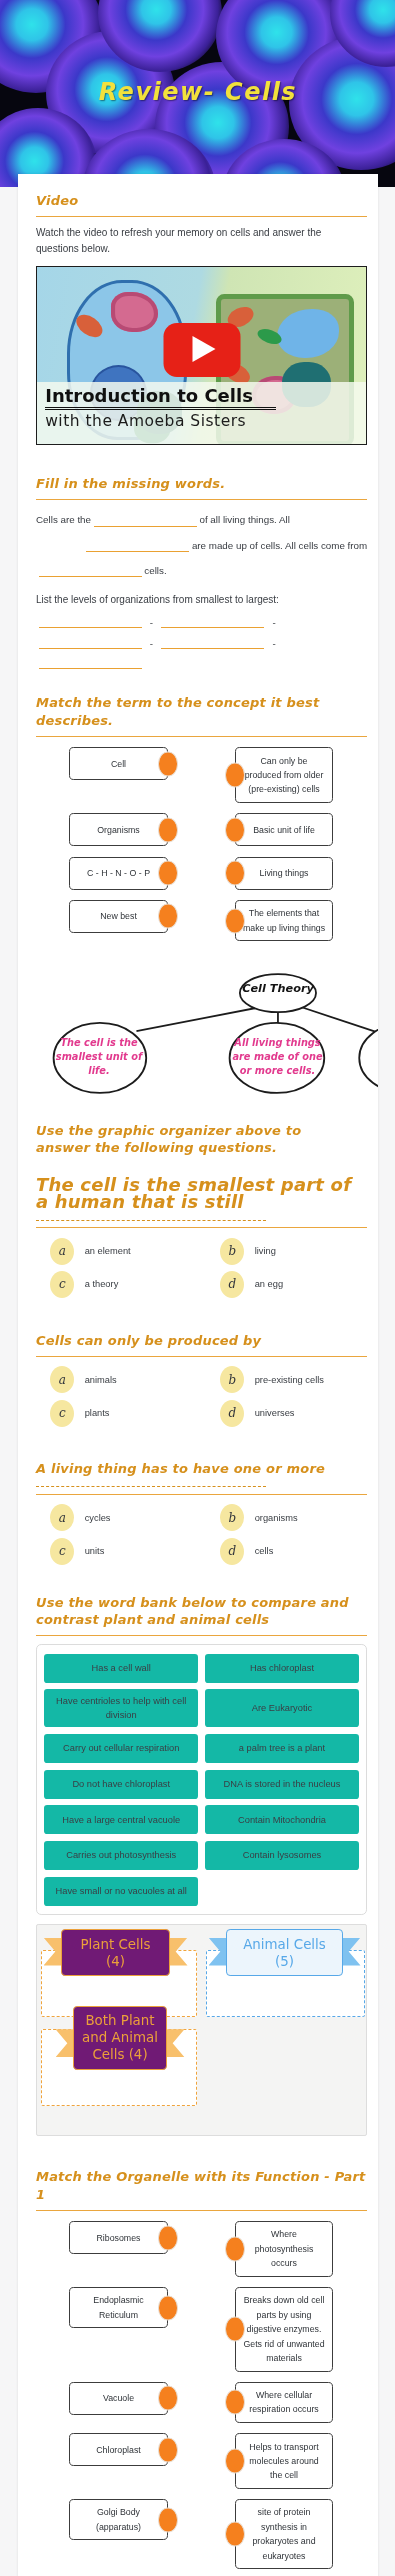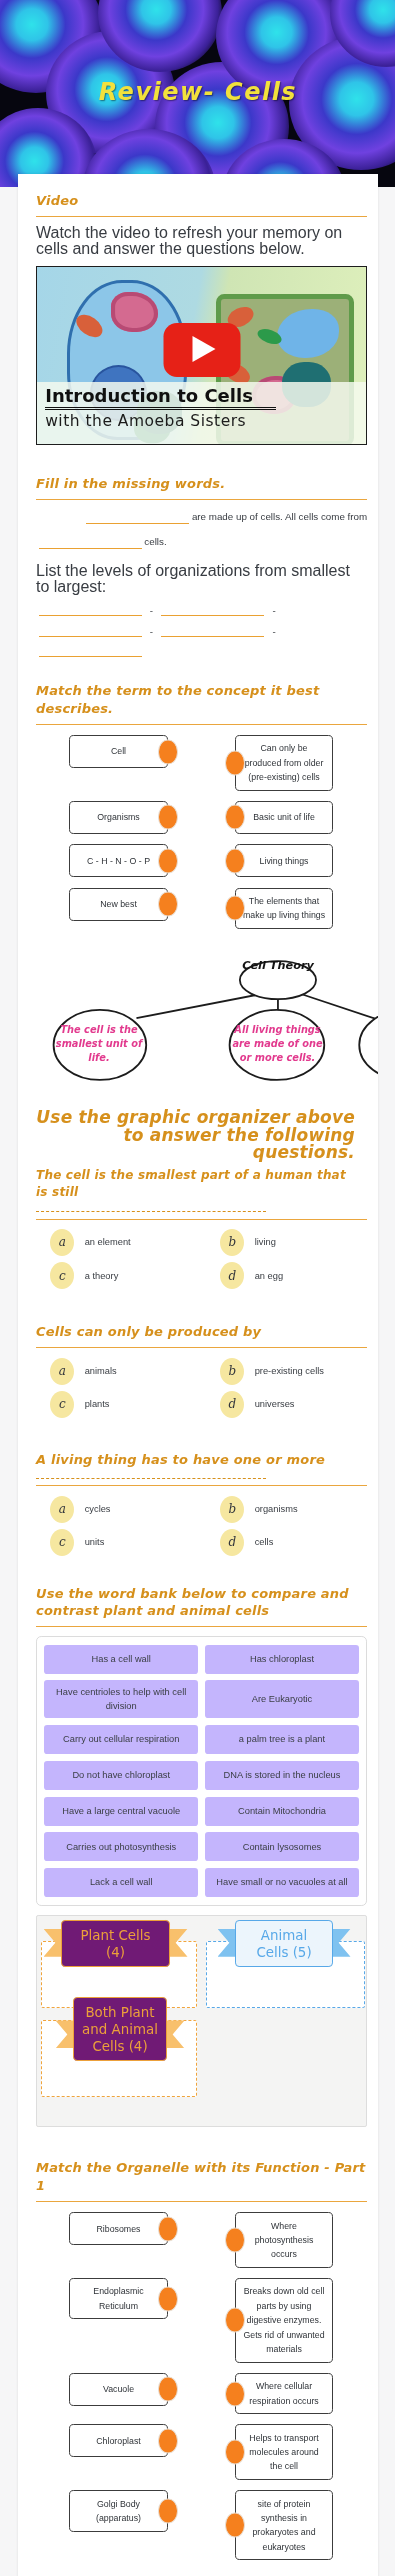--- a/index.html
+++ b/index.html
@@ -15,21 +15,21 @@
   }
   .header-title { position:absolute; left:0; right:0; top:78px; text-align:center;
     font-family:"DejaVu Sans", sans-serif; font-style:italic; font-weight:bold;
     font-size:24px; color:#f2e13c; letter-spacing:1.5px; text-shadow:1px 1px 1.5px rgba(0,0,0,.45); }
   
   .card { position:relative; width:360px; margin:-13.4px auto 0 auto; background:#fff;
     padding:18.5px 10.8px 24px 18px; box-shadow:0 0 2.6px rgba(0,0,0,.10); }
   .sec-h { margin:0; font-size:13px; font-style:italic; font-weight:600; color:#d6901c;
     letter-spacing:0.2px; line-height:17.5px; font-family:"DejaVu Sans", sans-serif; }
   .rule { border:none; border-top:0.5px solid #eaa63e; margin:6.7px 0 0 0; }
-  .body { font-size:16px; line-height:16px; margin:8.2px 0 0 0; }
+  .body { font-size:10px; line-height:16px; margin:8.2px 0 0 0; }
   
   .video-thumb { position:relative; margin-top:8.2px; width:331px; height:179px;
     border:1px solid #1d1d1d; overflow:hidden;
     background:linear-gradient(100deg,#a5d6e8 0%, #aedae2 46%, #cfe5b4 54%, #dff0bc 100%); }
   .vt-animal { position:absolute; left:30px; top:13.4px; width:120px; height:160px;
     background:#8cc6e8; border:3.6px solid #2f6fae; border-radius:46% 46% 42% 42%; }
   .vt-a-nuc { position:absolute; left:19.6px; top:82px; width:57px; height:56px;
     background:#3f74c0; border:2.6px solid #28549e; border-radius:50%; }
   .vt-a-golgi { position:absolute; left:41px; top:9.3px; width:47px; height:40px;
     background:#d46a90; border-radius:40% 60% 50% 50%; box-shadow:inset 0 0 0 4.1px #b84a74; }
@@ -72,55 +72,55 @@
     font-size:8.8px; line-height:14.4px; color:#2f3338; padding:5.2px 6.2px; }
   .mterm { width:99px; min-height:33px; margin-left:33px; }
   .mfn   { width:98px; min-height:33px; margin-left:67px; }
   .dot { position:absolute; width:20.6px; height:25px; background:#f5801e;
     border:1.5px solid #e9ddd1; border-radius:50%; top:50%; }
   .dot-r { right:-11.3px; transform:translateY(-50%); }
   .dot-l { left:-11.3px;  transform:translateY(-50%); }
   
   .theory { position:relative; width:342px; height:141px; margin-top:12.4px; overflow:hidden; background:#fff; }
   .th-text { position:absolute; font-style:italic; text-align:center; font-family:"DejaVu Sans", sans-serif; }
-  .th-root { left:203px; top:18px; width:78px; font-size:11.3px; font-weight:600; color:#141414; }
+  .th-root { left:203px; top:28px; width:78px; font-size:11.3px; font-weight:600; color:#141414; }
   .th-bub { font-size:9.8px; font-weight:600; color:#e23a8e; line-height:14px; }
   .th-b1 { left:17px; top:82px; width:92px; }
   .th-b2 { left:195px; top:82px; width:93px; }
   
   .qdash { width:230px; border-bottom:1.5px dashed #d6901c; height:6.2px; margin-top:4.1px; }
   .opts { margin-top:9.3px; display:grid; grid-template-columns:170px 1fr; row-gap:6.2px; }
   .opt { display:flex; align-items:center; gap:10.3px; padding-left:14.4px; }
   .obubble { flex:0 0 24px; width:24px; height:27px; background:#f6e7a0; border-radius:50%;
     display:flex; align-items:center; justify-content:center;
     font-family:"DejaVu Serif", serif; font-style:italic; font-size:12px; color:#33363b; }
   .olabel { font-size:9.3px; color:#383c42; }
   
   .bank { margin-top:8.2px; border:0.5px solid #dcdcdc; border-radius:5.2px; background:#fff;
     padding:8.2px 7.2px; display:grid; grid-template-columns:1fr 1fr; gap:6.7px; }
-  .wcard { background:#c4b5fd; border-radius:3.1px; min-height:29px; padding:4.6px 11.3px;
+  .wcard { background:#14b8a6; border-radius:3.1px; min-height:29px; padding:4.6px 11.3px;
     display:flex; align-items:center; justify-content:center; text-align:center;
     font-size:9.3px; line-height:14.4px; color:#3a3e44; }
   .sort { position:relative; margin-top:9.3px; height:212px; background:#f4f4f3;
     border:0.5px solid #dddddd; border-radius:2.1px; }
   .dashbox { position:absolute; border:1.3px dashed; border-radius:2.1px; background:#fff; }
   .db-plant  { left:4.1px;   top:25px;  width:156px; height:67px; border-color:#f0a43c; }
   .db-animal { left:169px; top:25px;  width:159px; height:67px; border-color:#57a8e8; }
   .db-both   { left:4.1px;   top:104px; width:156px; height:77px; border-color:#f0a43c; }
   .banner { position:absolute; }
   .blabel { position:relative; z-index:2; background:#701a75; border:1.3px solid #eca03a;
     border-radius:4.1px; color:#eca03a; font-size:13.4px; line-height:17px; text-align:center;
     padding:5.2px 7.2px; font-family:"DejaVu Sans", sans-serif; }
   .banner.blue .blabel { border-color:#57a8e8; color:#57a8e8; background:#ecf5fc; }
   .flag { position:absolute; z-index:1; width:37px; height:28px; background:#f8c06c; top:8.2px; }
   .banner.blue .flag { background:#7fc2f0; }
   .flagL { left:-17.5px; clip-path:polygon(0 0,100% 0,100% 100%,0 100%,32% 50%); }
   .flagR { right:-17.5px; clip-path:polygon(0 0,100% 0,68% 50%,100% 100%,0 100%); }
   .bn-plant { left:24px; top:4.1px; width:109px; }
-  .bn-animal{ left:198px; top:4.1px; width:98px; }
+  .bn-animal{ left:189px; top:4.1px; width:117px; }
   .bn-both  { left:36px; top:81px; width:94px; }
   .bn-both .flag { top:23px; }
 </style>
 </head>
 <body>
 
 <div class="header-img">
   <div class="hcell" style="left:-31px;top:-36px;width:134px;height:129px;"></div>
   <div class="hcell" style="left:46px;top:31px;width:129px;height:124px;"></div>
   <div class="hcell" style="left:-20.6px;top:108px;width:118px;height:113px;"></div>
@@ -158,20 +158,25 @@
     <div class="vt-cap">
       <div class="vt-cap-title">Introduction to Cells</div>
       <div class="vt-underline"></div>
       <div class="vt-cap-sub">with the Amoeba Sisters</div>
     </div>
     <div class="vt-play"></div>
   </div>
 
   <h2 class="sec-h" style="margin-top:30px;">Fill in the missing words.</h2>
   <hr class="rule">
+  <p class="fill-line">
+    <span>Cells are the</span>
+    <span class="blank"></span>
+    <span>of all living things. All</span>
+  </p>
   <p class="fill-line" style="margin-top:9.3px; padding-left:2.6px;text-align:right;">
     <span class="blank"></span>
     <span>are made up of cells. All cells come from</span>
   </p>
   <p class="fill-line" style="margin-top:9.3px; padding-left:2.6px;">
     <span class="blank"></span>
     <span>cells.</span>
   </p>
 
   <p class="body" style="margin-top:13.4px;">List the levels of organizations from smallest to largest:</p>
@@ -243,22 +248,22 @@
       <ellipse cx="470" cy="76" rx="74" ry="37" fill="#fff" stroke="#1c1c1c" stroke-width="3.5"></ellipse>
       <ellipse cx="124" cy="202" rx="90" ry="68" fill="#fff" stroke="#1c1c1c" stroke-width="3.5"></ellipse>
       <ellipse cx="468" cy="202" rx="92" ry="68" fill="#fff" stroke="#1c1c1c" stroke-width="3.5"></ellipse>
       <ellipse cx="718" cy="202" rx="90" ry="68" fill="#fff" stroke="#1c1c1c" stroke-width="3.5"></ellipse>
     </svg>
     <div class="th-text th-root">Cell Theory</div>
     <div class="th-text th-bub th-b1">The cell is the smallest unit of life.</div>
     <div class="th-text th-bub th-b2">All living things are made of one or more cells.</div>
   </div>
 
-  <h2 class="sec-h" style="margin-top:27px; width:319px; font-size:17px;text-align:right;">Use the graphic organizer above to answer the following questions.</h2>
-  <h2 class="sec-h" style="margin-top:5px; width:319px; font-size:12px;">The cell is the smallest part of a human that is still</h2>
+  <h2 class="sec-h" style="margin-top:27px; width:319px; font-size:13px;">Use the graphic organizer above to answer the following questions.</h2>
+  <h2 class="sec-h" style="margin-top:19px; width:319px; font-size:18px;">The cell is the smallest part of a human that is still</h2>
   <div class="qdash"></div>
   <hr class="rule">
   <div class="opts">
     <div class="opt">
       <span class="obubble">a</span>
       <span class="olabel">an element</span>
     </div>
     <div class="opt">
       <span class="obubble">b</span>
       <span class="olabel">living</span>
@@ -324,21 +329,20 @@
     <div class="wcard">Have centrioles to help with cell division</div>
     <div class="wcard">Are Eukaryotic</div>
     <div class="wcard">Carry out cellular respiration</div>
     <div class="wcard">a palm tree is a plant</div>
     <div class="wcard">Do not have chloroplast</div>
     <div class="wcard">DNA is stored in the nucleus</div>
     <div class="wcard">Have a large central vacuole</div>
     <div class="wcard">Contain Mitochondria</div>
     <div class="wcard">Carries out photosynthesis</div>
     <div class="wcard">Contain lysosomes</div>
-    <div class="wcard">Lack a cell wall</div>
     <div class="wcard">Have small or no vacuoles at all</div>
   </div>
 
   <div class="sort">
     <div class="dashbox db-plant"></div>
     <div class="dashbox db-animal"></div>
     <div class="dashbox db-both"></div>
     <div class="banner bn-plant">
       <div class="flag flagL"></div>
       <div class="flag flagR"></div>

